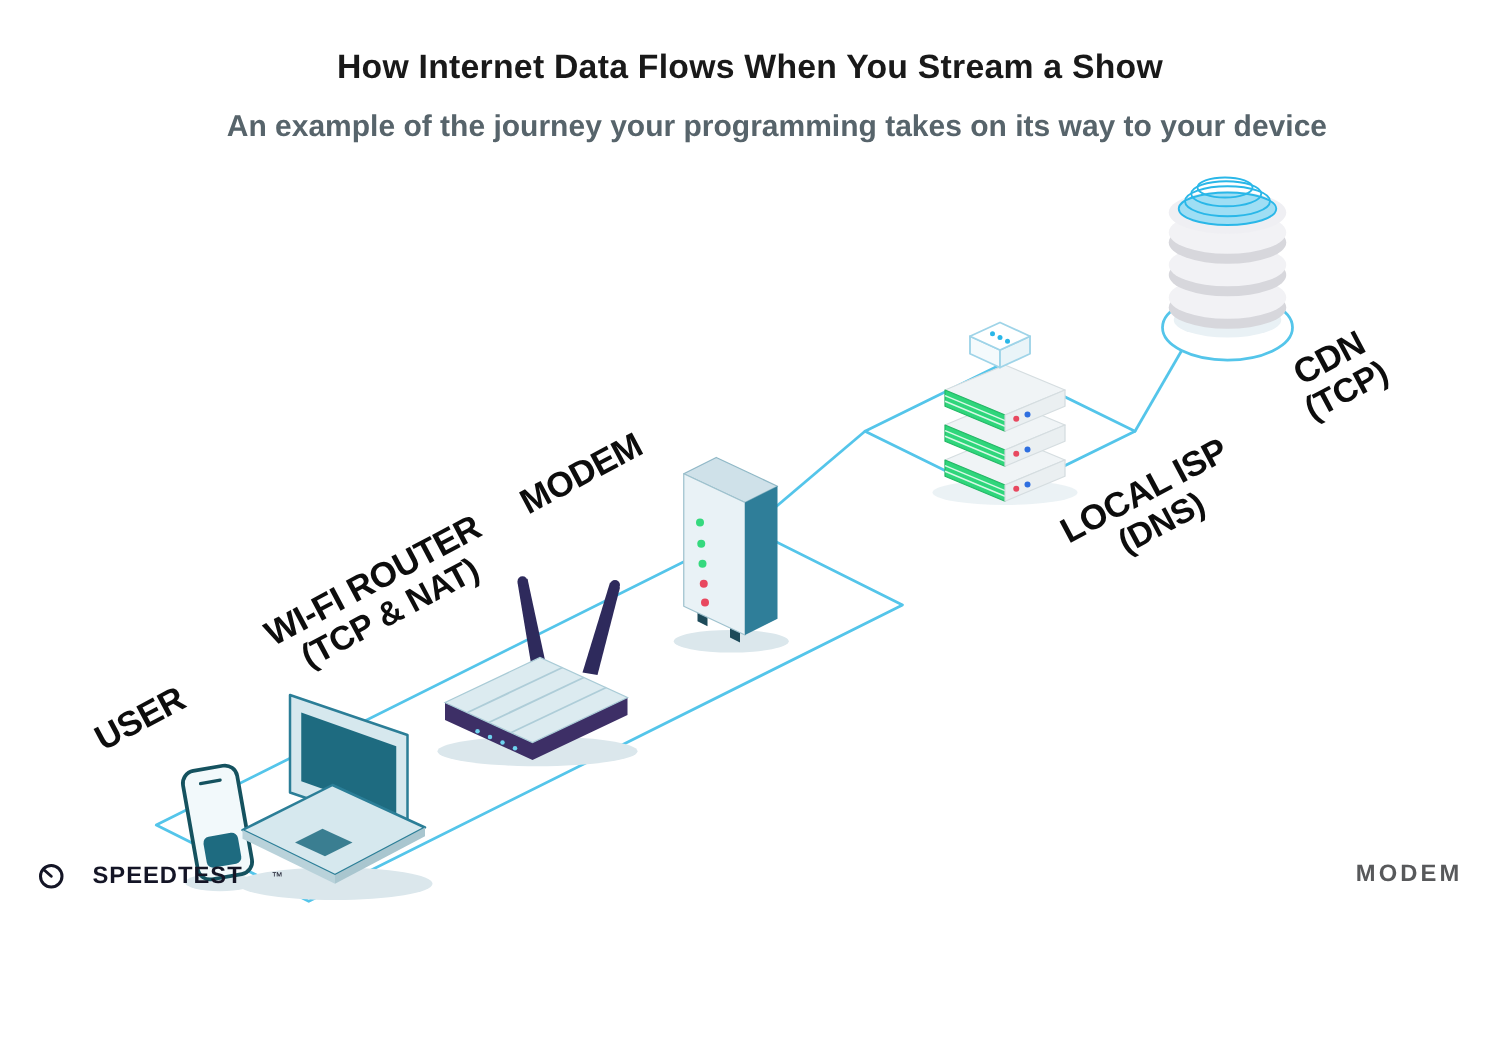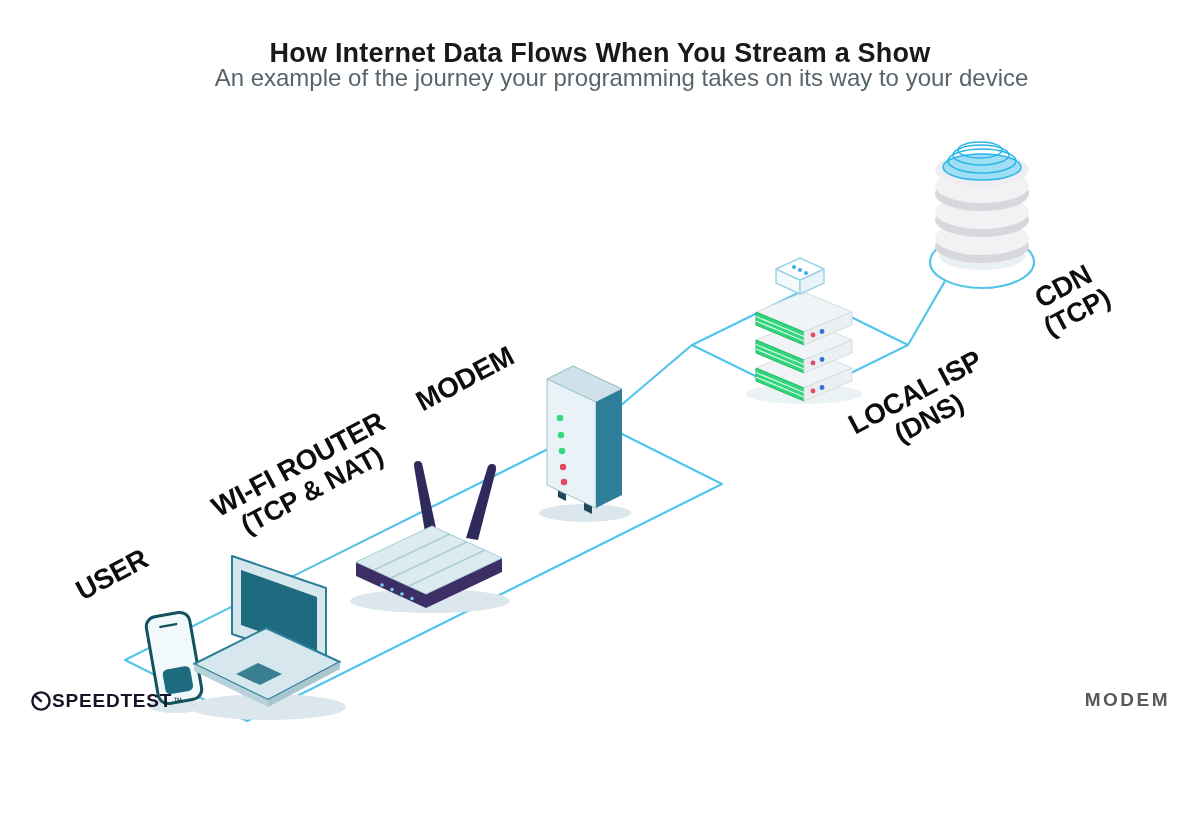--- a/index.html
+++ b/index.html
@@ -1,32 +1,32 @@
 <!DOCTYPE html>
 <html><head>
 <meta charset="utf-8">
 <style>
   * { margin:0; padding:0; box-sizing:border-box; }
   html,body { width:1200px; height:836px; background:#ffffff; font-family:"Liberation Sans", sans-serif; }
   .stage { position:relative; width:1200px; height:732px; background:#ffffff; overflow:hidden; }
 
   .title { position:absolute; top:38px; left:0; width:100%; text-align:center;
            font-size:27px; font-weight:700; color:#191919; letter-spacing:.2px; }
-  .subtitle { position:absolute; top:64px; left:0; width:100%; text-align:center;
-              font-size:24px; font-weight:400; color:#57646b;padding-left:43px; }
+  .subtitle { position:absolute; top:88px; left:0; width:100%; text-align:center;
+              font-size:24px; font-weight:700; color:#57646b;padding-left:43px; }
 
   .diagram-svg { position:absolute; left:0; top:0; }
 
   .node-label { position:absolute; text-align:center; transform:rotate(-28deg);
                 font-weight:700; font-size:28px; color:#0d0d0d; line-height:1.06;
                 white-space:nowrap; letter-spacing:-0.3px; }
   .node-label .nl-sub { font-size:27px; }
 
   .footer-left { position:absolute; left:30px; bottom:20px; display:flex; align-items:center;
-                 gap:0; font-weight:700; font-size:19px; letter-spacing:.8px; color:#141526; }
+                 gap:22px; font-weight:700; font-size:19px; letter-spacing:.8px; color:#141526; }
   .tm { font-size:9px; vertical-align:super; margin-left:1px; font-weight:400; }
   .footer-right { position:absolute; right:30px; bottom:21px; font-weight:600; font-size:19px;
                   letter-spacing:2.5px; color:#58595b; }
 </style>
 </head>
 <body>
 
 <div class="stage">
 
   <div class="title">How Internet Data Flows When You Stream a Show</div>

